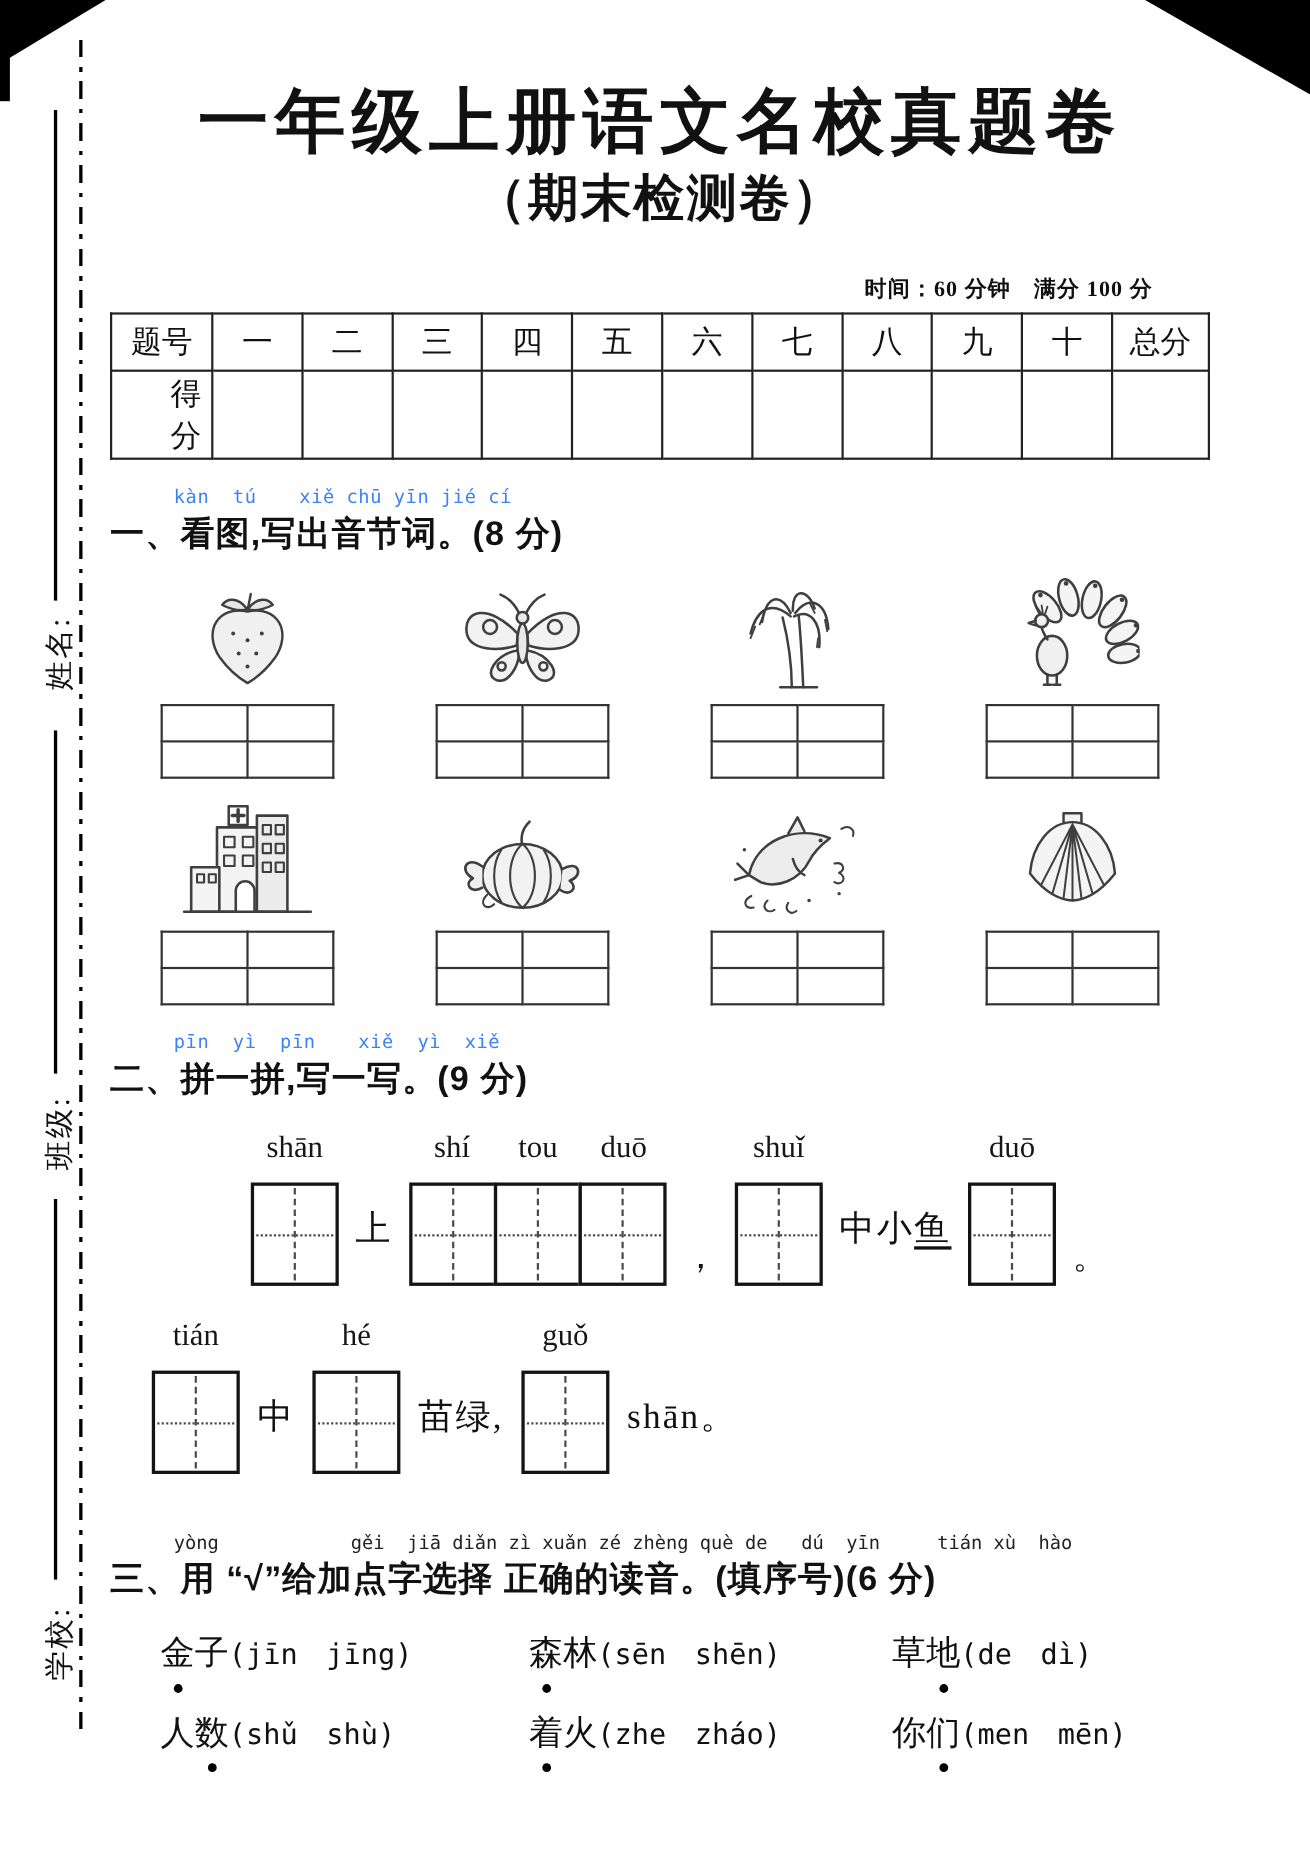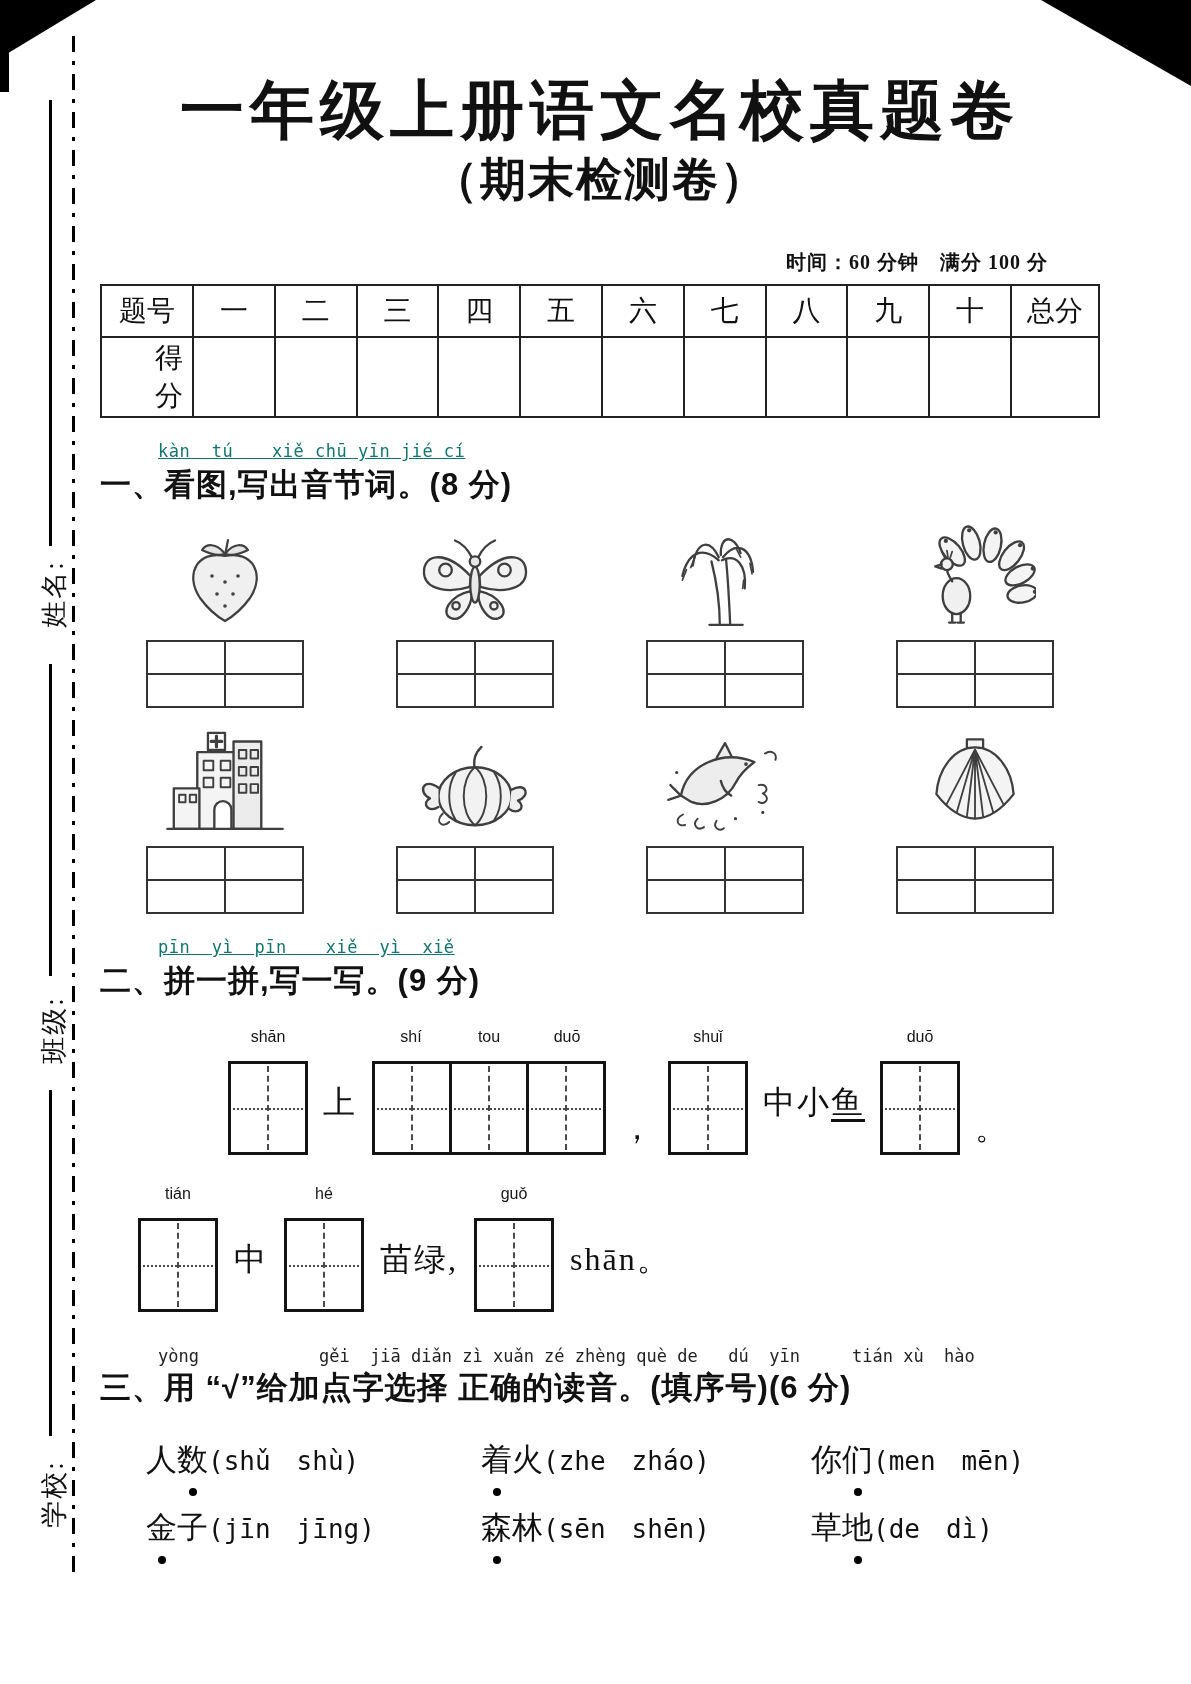--- a/index.html
+++ b/index.html
@@ -29,51 +29,51 @@
     letter-spacing:6px;line-height:1.08;}
   .subtitle{text-align:center;font-size:46px;font-weight:800;letter-spacing:2px;margin-top:4px;}
   .time-info{text-align:right;padding-right:52px;font-size:20px;font-weight:600;margin-top:38px;letter-spacing:1px;}
   
   table.score{border-collapse:collapse;width:1000px;margin-top:8px;table-layout:fixed;}
   table.score td{border:2px solid #222;text-align:center;font-size:28px;}
   table.score col.c0{width:92px;} table.score col.cl{width:88px;}
   table.score tr.r1 td{height:48px;}
   table.score tr.r2 td{height:44px;padding-left:45px;}
   
-  .ruby{font-family:"DejaVu Sans Mono",monospace;font-size:17px;color:#0f766e;
-    margin-left:58px;margin-top:22px;white-space:pre;letter-spacing:0.5px;text-decoration:underline;}
+  .ruby{font-family:"DejaVu Sans Mono",monospace;font-size:17px;color:#3b82f6;
+    margin-left:58px;margin-top:22px;white-space:pre;letter-spacing:0.5px;}
   .heading{font-family:"Liberation Sans","DejaVu Sans",sans-serif;font-weight:700;
     font-size:31px;margin-top:1px;letter-spacing:1px;}
   
   .pics{display:grid;grid-template-columns:repeat(4,1fr);margin-top:12px;}
   .imgcell{display:flex;align-items:flex-end;justify-content:center;height:112px;}
   .ansrow{display:grid;grid-template-columns:repeat(4,1fr);margin-top:10px;}
   .anscell{display:flex;justify-content:center;}
   table.ans{border-collapse:collapse;}
   table.ans td{border:2px solid #333;width:74px;height:29px;}
   svg.pic{stroke:#3f3f3f;stroke-width:2.2;fill:none;stroke-linecap:round;stroke-linejoin:round;}
   
   .tz{width:80px;height:94px;border:3px solid #141414;position:relative;background:#fff;box-sizing:border-box;}
   .tz::before{content:"";position:absolute;left:50%;top:2px;bottom:2px;border-left:2px dashed #4a4a4a;margin-left:-1px;}
   .tz::after{content:"";position:absolute;top:50%;left:2px;right:2px;border-top:2px dotted #4a4a4a;}
   .tz-group{display:flex;}
   .tz-group .tz + .tz{margin-left:-3px;}
   .pz{display:flex;flex-direction:column;align-items:center;gap:15px;}
-  .pylabel{font-family:Liberation Sans, sans-serif;font-size:16px;color:#161616;}
+  .pylabel{font-family:Liberation Serif, serif;font-size:28px;color:#161616;}
   .py3row{display:flex;width:234px;}
   .py3row span{flex:1;text-align:center;}
   .wline{display:flex;align-items:flex-end;}
   .wline1{margin-left:128px;margin-top:26px;gap:15px;}
   .wline2{margin-left:38px;margin-top:30px;gap:16px;}
   .wtext{font-size:32px;letter-spacing:2px;}
   .mid{margin-bottom:30px;}
   .punct{margin-bottom:4px;font-size:32px;}
   .u{text-decoration:underline;text-underline-offset:6px;}
   
-  .ruby3{font-family:"DejaVu Sans Mono",monospace;font-size:17px;color:#222;margin-top:34px;white-space:pre;}
+  .ruby3{font-family:"DejaVu Sans Mono",monospace;font-size:17px;color:#222;margin-top:53px;white-space:pre;}
   .ruby3 .p1{margin-left:58px;} .ruby3 .p2{margin-left:120px;} .ruby3 .p3{margin-left:52px;}
   .s3row{display:grid;grid-template-columns:335px 330px 1fr;margin-left:46px;}
   .s3row1{margin-top:26px;} .s3row2{margin-top:30px;}
   .s3item{font-size:31px;white-space:nowrap;}
   .s3item .ch{display:inline-block;position:relative;}
   .s3item .em::after{content:"";position:absolute;left:50%;transform:translateX(-50%);
     bottom:-15px;width:8px;height:8px;border-radius:50%;background:#000;}
   .opts{font-family:"DejaVu Sans Mono",monospace;font-size:26px;}
 </style>
 </head>
@@ -445,37 +445,37 @@
     <div class="pz">
       <span class="pylabel">guǒ</span>
       <div class="tz"></div>
     </div>
     <span class="wtext mid">shān。</span>
   </div>
 
   <div class="ruby3"><span class="p1">yòng</span><span class="p2">gěi  jiā diǎn zì xuǎn zé zhèng què de   dú  yīn</span><span class="p3">tián xù  hào</span></div>
   <div class="heading">三、用 “√”给加点字选择 正确的读音。(填序号)(6 分)</div>
 
+  <div class="s3row s3row1">
+    <div class="s3item">
+      <span class="ch em">金</span><span class="ch">子</span><span class="opts">(jīn　jīng)</span>
+    </div>
+    <div class="s3item">
+      <span class="ch em">森</span><span class="ch">林</span><span class="opts">(sēn　shēn)</span>
+    </div>
+    <div class="s3item">
+      <span class="ch">草</span><span class="ch em">地</span><span class="opts">(de　dì)</span>
+    </div>
+  </div>
+
   <div class="s3row s3row2">
     <div class="s3item">
       <span class="ch">人</span><span class="ch em">数</span><span class="opts">(shǔ　shù)</span>
     </div>
     <div class="s3item">
       <span class="ch em">着</span><span class="ch">火</span><span class="opts">(zhe　zháo)</span>
     </div>
     <div class="s3item">
       <span class="ch">你</span><span class="ch em">们</span><span class="opts">(men　mēn)</span>
     </div>
   </div>
 
-  <div class="s3row s3row1">
-    <div class="s3item">
-      <span class="ch em">金</span><span class="ch">子</span><span class="opts">(jīn　jīng)</span>
-    </div>
-    <div class="s3item">
-      <span class="ch em">森</span><span class="ch">林</span><span class="opts">(sēn　shēn)</span>
-    </div>
-    <div class="s3item">
-      <span class="ch">草</span><span class="ch em">地</span><span class="opts">(de　dì)</span>
-    </div>
-  </div>
-
 </div>
 
 </body></html>

